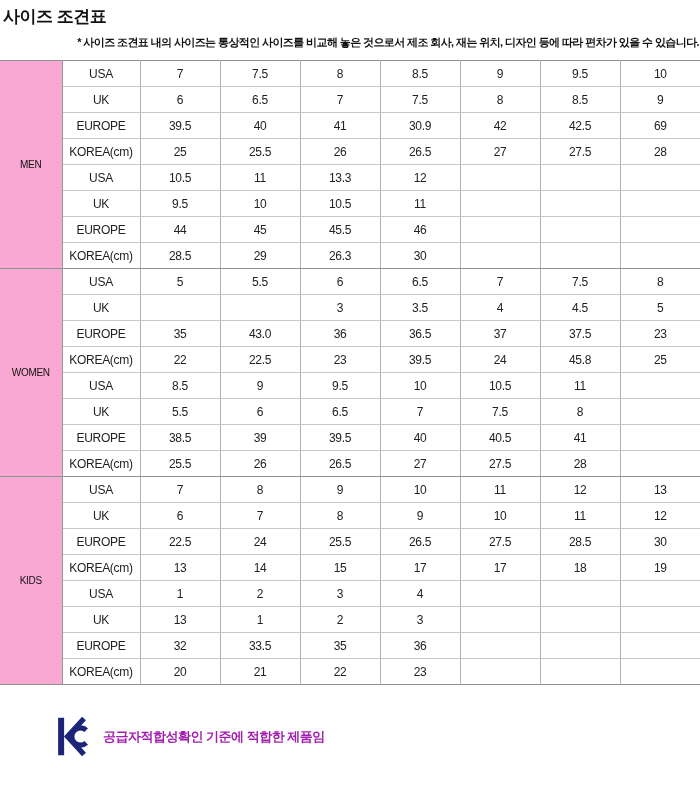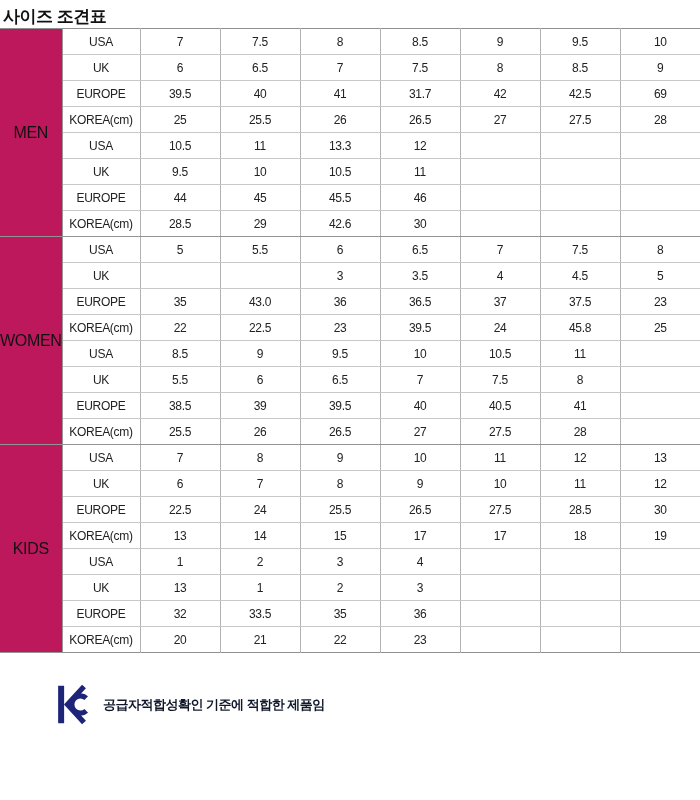--- a/index.html
+++ b/index.html
@@ -39,50 +39,51 @@
     text-align: center;
     vertical-align: middle;
     font-size: 12px;
     color: #222;
     border-bottom: 1px solid #c8c8c8;
     border-right: 1px solid #b2b2b2;
     letter-spacing: -0.3px;
   }
   table.size-table td:last-child { border-right: none; }
   table.size-table td.group-cell {
-    background: #be185d;
+    background: #f9a8d4;
     border-right: 1px solid #979797;
     border-bottom: 1px solid #949494;
-    font-size: 16px;
+    font-size: 10px;
     color: #111;
   }
   table.size-table tr.section-end td { border-bottom: 1px solid #949494; }
   table.size-table tr:last-child td { border-bottom: none; }
 
   .cert-row {
     display: flex;
     align-items: center;
     margin: 31px 0 0 57px;
   }
   .kc-logo { display: block; }
   .cert-text {
     font-size: 13px;
     font-weight: 700;
-    color: #0f172a;
+    color: #a21caf;
     margin-left: 13px;
     letter-spacing: -0.5px;
   }
 </style>
 </head>
 <body>
 
 <div class="page">
 
   <h1 class="page-title">사이즈 조견표</h1>
 
+  <p class="disclaimer">* 사이즈 조견표 내의 사이즈는 통상적인 사이즈를 비교해 놓은 것으로서 제조 회사, 재는 위치, 디자인 등에 따라 편차가 있을 수 있습니다.</p>
 
   <table class="size-table">
     <colgroup>
       <col style="width:62px">
       <col style="width:78px">
       <col style="width:80px">
         <col style="width:80px">
         <col style="width:80px">
       <col style="width:80px">
         <col style="width:80px">
@@ -109,21 +110,21 @@
           <td class="value-cell">7.5</td>
           <td class="value-cell">8</td>
           <td class="value-cell">8.5</td>
           <td class="value-cell">9</td>
         </tr>
         <tr>
           <td class="label-cell">EUROPE</td>
           <td class="value-cell">39.5</td>
           <td class="value-cell">40</td>
           <td class="value-cell">41</td>
-          <td class="value-cell">31.7</td>
+          <td class="value-cell">30.9</td>
           <td class="value-cell">42</td>
           <td class="value-cell">42.5</td>
           <td class="value-cell">69</td>
         </tr>
         <tr>
           <td class="label-cell">KOREA(cm)</td>
           <td class="value-cell">25</td>
           <td class="value-cell">25.5</td>
           <td class="value-cell">26</td>
           <td class="value-cell">26.5</td>
@@ -158,21 +159,21 @@
           <td class="value-cell">45.5</td>
           <td class="value-cell">46</td>
           <td class="value-cell"></td>
           <td class="value-cell"></td>
           <td class="value-cell"></td>
         </tr>
         <tr class="section-end">
           <td class="label-cell">KOREA(cm)</td>
           <td class="value-cell">28.5</td>
           <td class="value-cell">29</td>
-          <td class="value-cell">42.6</td>
+          <td class="value-cell">26.3</td>
           <td class="value-cell">30</td>
           <td class="value-cell"></td>
           <td class="value-cell"></td>
           <td class="value-cell"></td>
         </tr>
         <tr>
           <td class="group-cell" rowspan="8">WOMEN</td>
           <td class="label-cell">USA</td>
           <td class="value-cell">5</td>
           <td class="value-cell">5.5</td>

